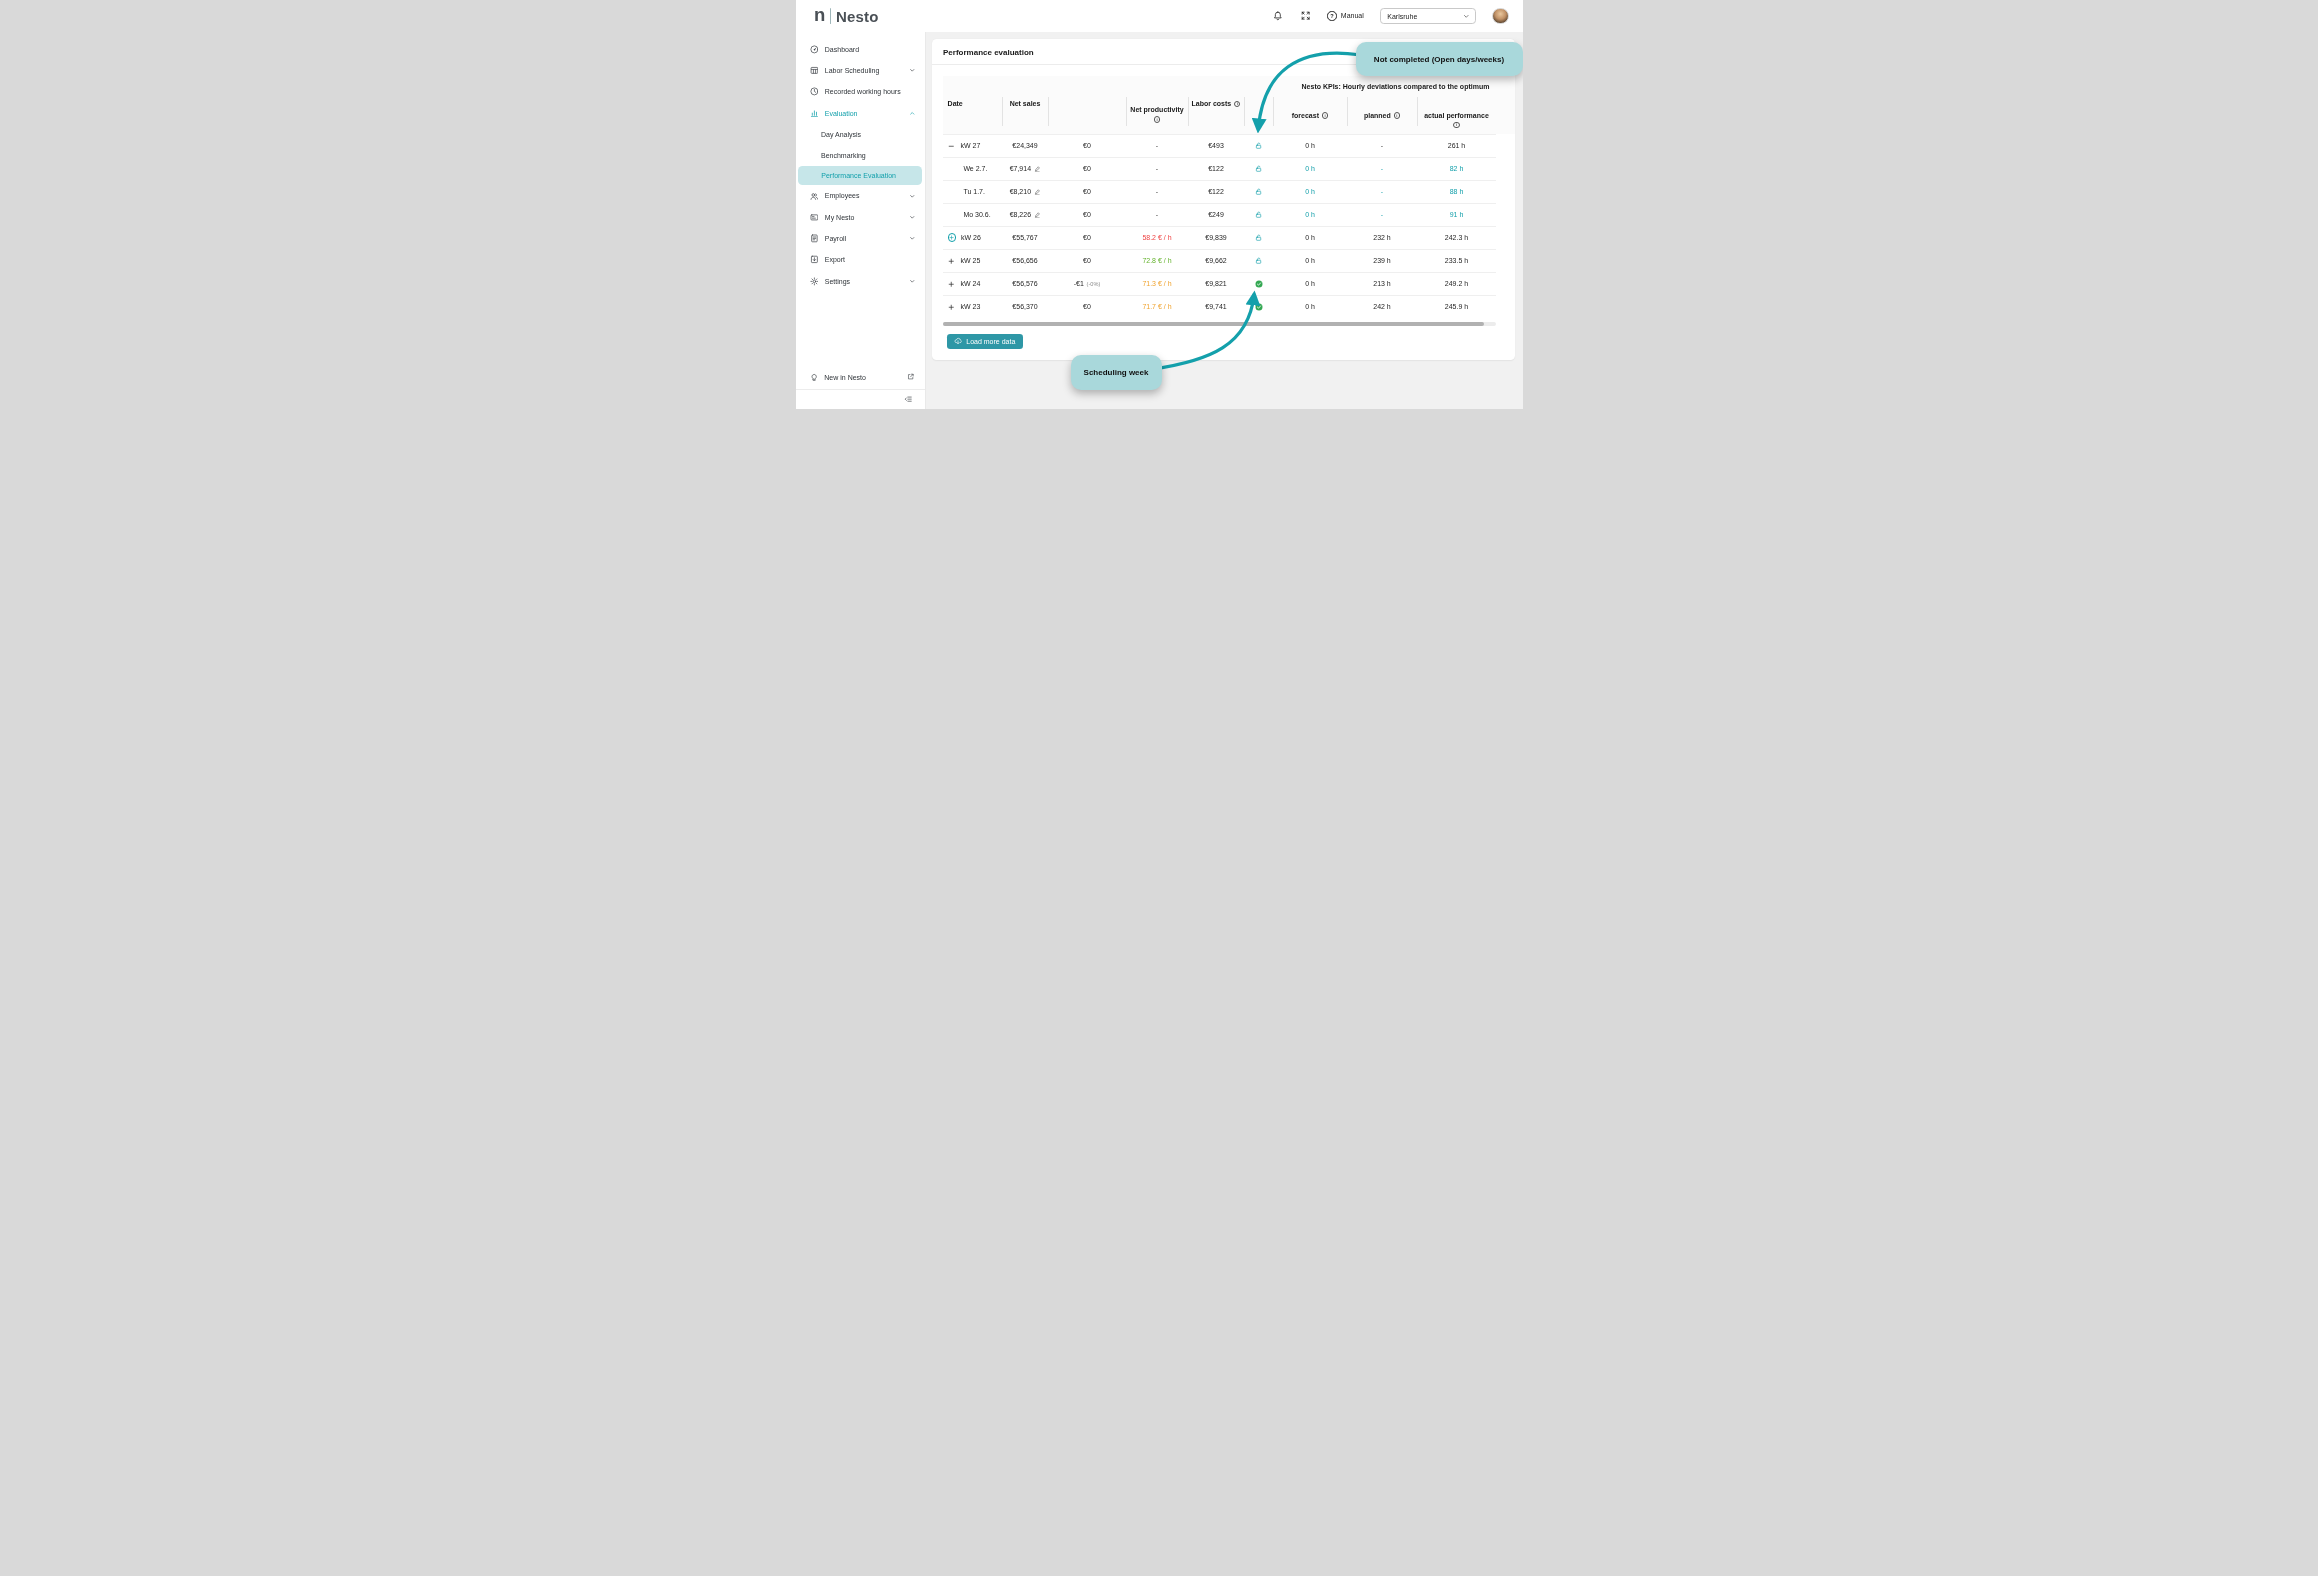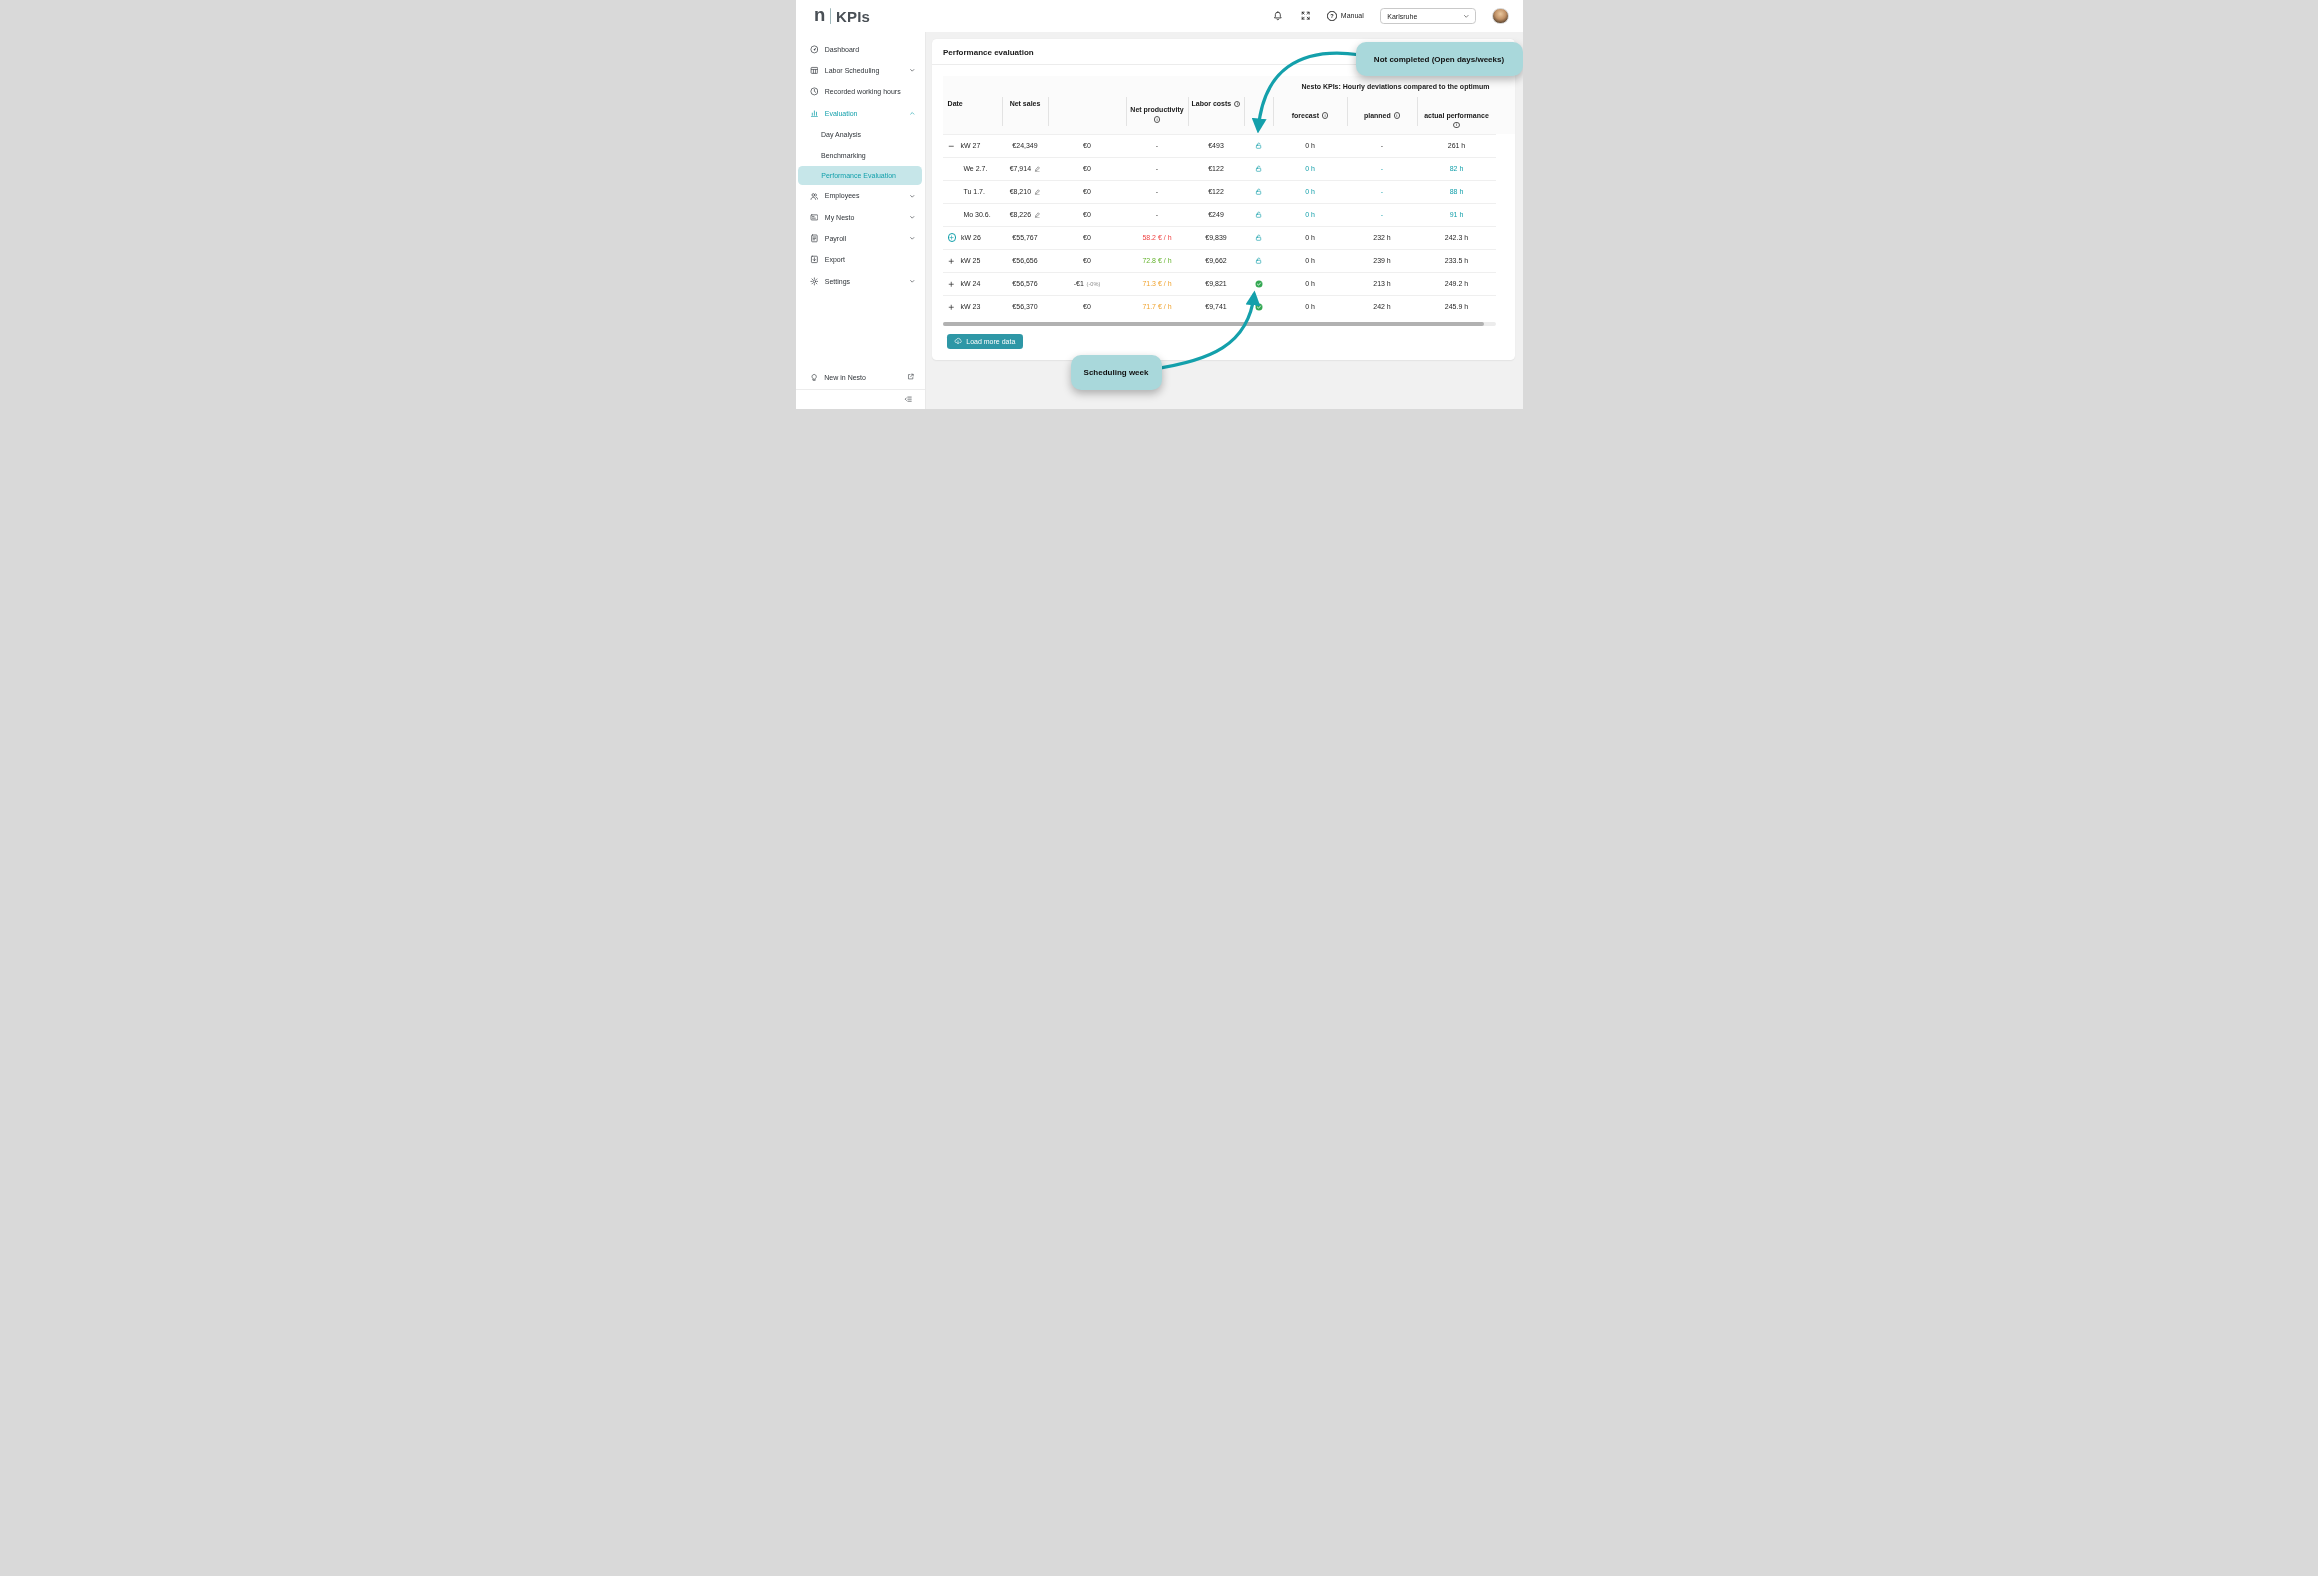--- a/index.html
+++ b/index.html
@@ -86,21 +86,21 @@
 </style>
 </head>
 <body>
 
 <div class="screen">
 
   <div class="topbar">
     <div class="logo">
       <span class="logo-mark">n</span>
       <span class="logo-bar"></span>
-      <span class="logo-text">KPIs</span>
+      <span class="logo-text">Nesto</span>
     </div>
     <div class="topbar-right">
       <button class="icon-btn">
         <span>
           <svg width="9.7" height="9.7" viewBox="0 0 16 16" fill="none" stroke="#1c1c1c" stroke-width="1.3" stroke-linecap="round" stroke-linejoin="round">
               <path d="M8 1.8a4.1 4.1 0 0 1 4.1 4.1v3.1l1.4 2.4H2.5l1.4-2.4V5.9A4.1 4.1 0 0 1 8 1.8z"></path>
               <path d="M6.4 13.4a1.7 1.7 0 0 0 3.2 0"></path>
             </svg>
         </span>
       </button>

